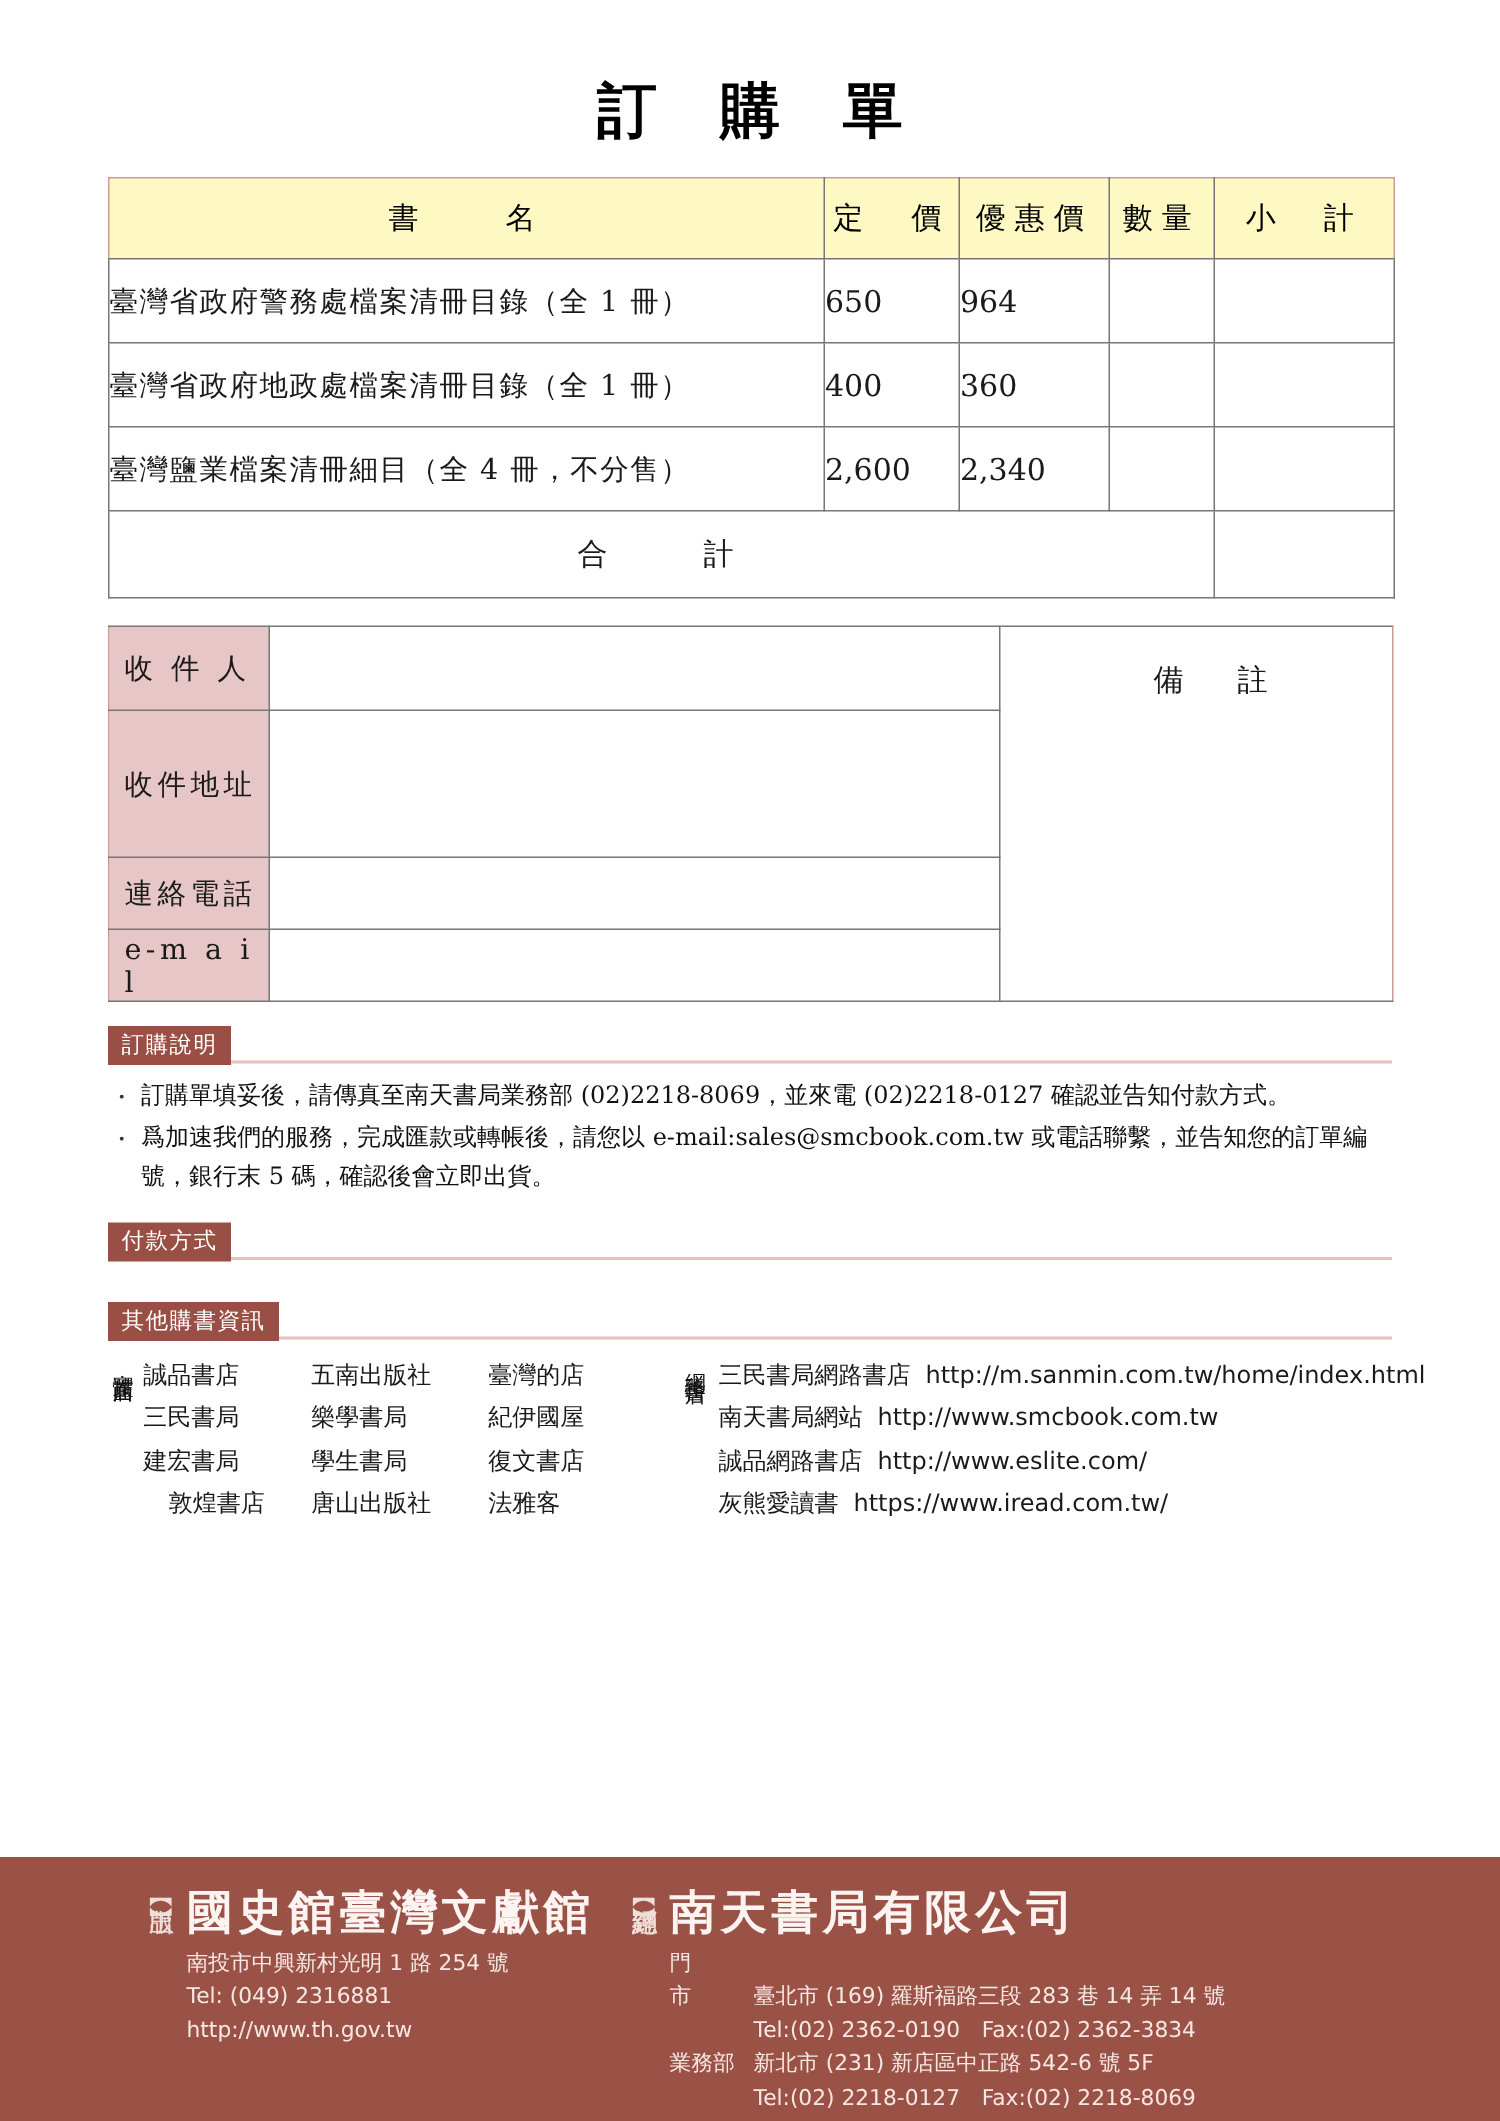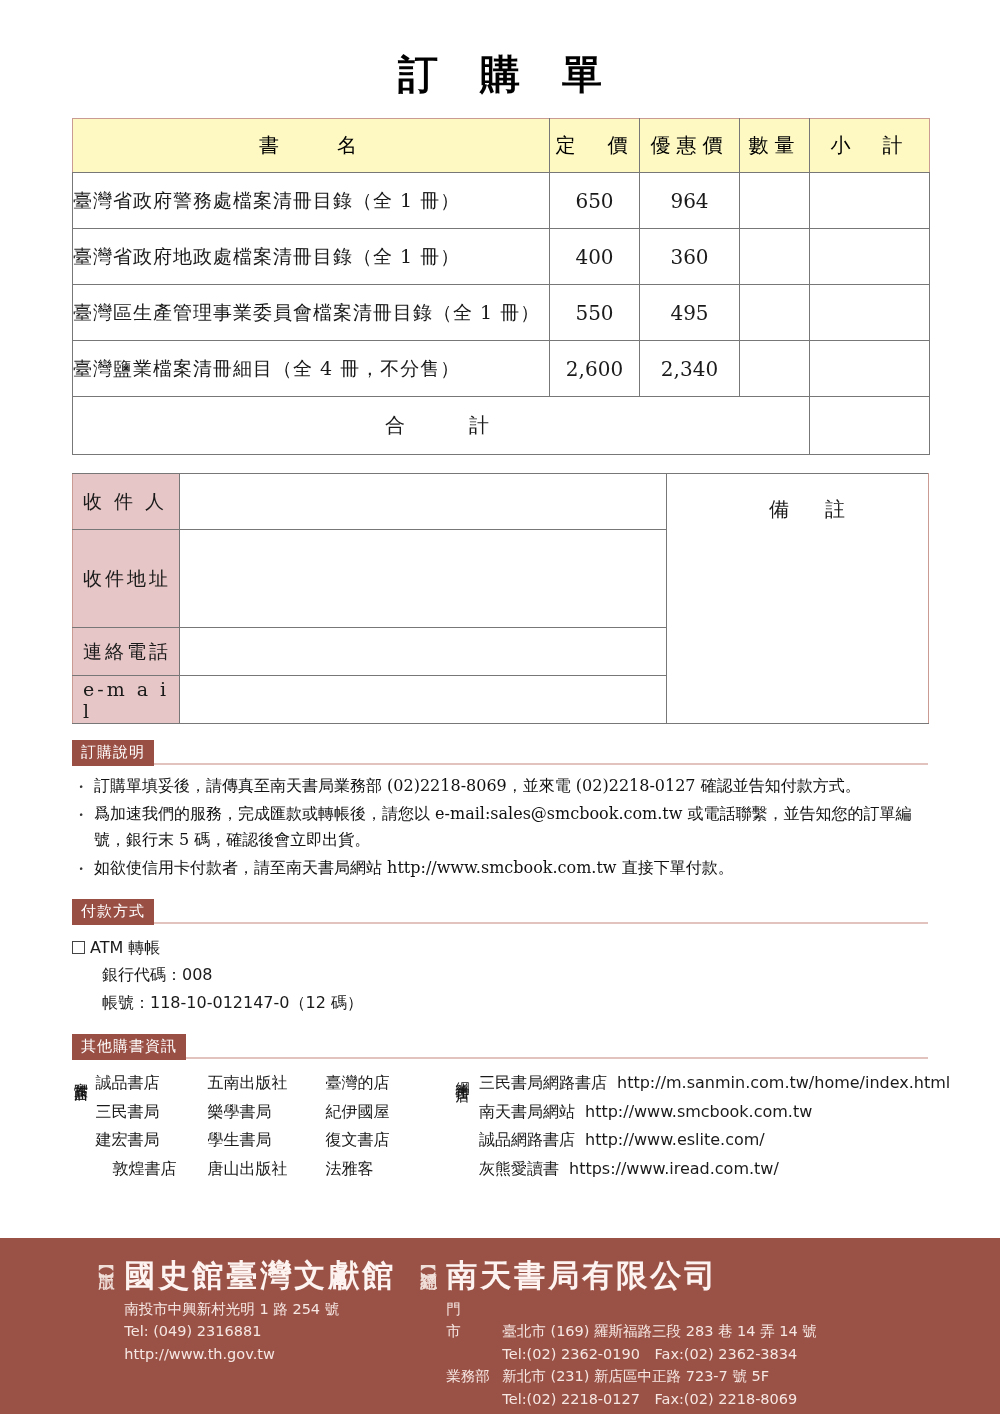--- a/index.html
+++ b/index.html
@@ -48,21 +48,21 @@
     font-size:20px;
     font-weight:normal;
     letter-spacing:6px;
     color:#000;
     border-top:1px solid #c99b93;
   }
   table.order tr.hdr td:first-child { border-left:1px solid #c99b93; }
   table.order tr.hdr td:last-child  { border-right:1px solid #c99b93; }
 
   td.bk  { font-size:19px; padding-left:12px; letter-spacing:1px; height:56px; }
-  td.num { font-size:20px; text-align:center; }
+  td.num { font-size:20px; text-align:left; }
   td.blank { }
 
   td.post {
     font-size:19px; padding-left:12px; height:94px; vertical-align:top;
     letter-spacing:1px;
   }
   .post-line { margin-top:12px; }
   .post-line2 { margin-top:18px; padding-left:56px; }
   .cbox {
     display:inline-block; width:13px; height:13px;
@@ -209,27 +209,20 @@
         <td class="num blank"></td>
       </tr>
       <tr>
         <td class="bk">臺灣省政府地政處檔案清冊目錄（全 1 冊）</td>
         <td class="num">400</td>
         <td class="num">360</td>
         <td class="num blank"></td>
         <td class="num blank"></td>
       </tr>
       <tr>
-        <td class="bk">臺灣區生產管理事業委員會檔案清冊目錄（全 1 冊）</td>
-        <td class="num">550</td>
-        <td class="num">495</td>
-        <td class="num blank"></td>
-        <td class="num blank"></td>
-      </tr>
-      <tr>
         <td class="bk">臺灣鹽業檔案清冊細目（全 4 冊，不分售）</td>
         <td class="num">2,600</td>
         <td class="num">2,340</td>
         <td class="num blank"></td>
         <td class="num blank"></td>
       </tr>
 
 
       <tr>
         <td class="total" colspan="4">合　　計</td>
@@ -266,37 +259,29 @@
   </div>
 
   <div class="section">
     <div class="sec-head">
       <span class="tag">訂購說明</span>
       <span class="rule"></span>
     </div>
     <ul class="notes">
       <li>訂購單填妥後，請傳真至南天書局業務部 (02)2218-8069，並來電 (02)2218-0127 確認並告知付款方式。</li>
       <li>爲加速我們的服務，完成匯款或轉帳後，請您以 e-mail:sales@smcbook.com.tw 或電話聯繫，並告知您的訂單編號，銀行末 5 碼，確認後會立即出貨。</li>
-      <li>如欲使信用卡付款者，請至南天書局網站 http://www.smcbook.com.tw 直接下單付款。</li>
     </ul>
   </div>
 
   <div class="section" style="margin-top:18px">
     <div class="sec-head">
       <span class="tag">付款方式</span>
       <span class="rule"></span>
     </div>
     <div class="pay-grid">
-      <div class="pay-col-b">
-        <div>
-          <span class="cbox2"></span><span>ATM 轉帳</span>
-        </div>
-        <div class="pay-indent-b">銀行代碼：008</div>
-        <div class="pay-indent-b">帳號：118-10-012147-0（12 碼）</div>
-      </div>
     </div>
   </div>
 
   <div class="section" style="margin-top:18px">
     <div class="sec-head">
       <span class="tag">其他購書資訊</span>
       <span class="rule"></span>
     </div>
     <div class="other-grid">
       <div class="vlabel">實體店面</div>
@@ -354,21 +339,21 @@
       <div class="fbracket">【總經銷】</div>
       <div class="fb-body">
         <div class="forg">南天書局有限公司</div>
         <div class="fline">
           <span class="lbl2">門　市</span><span>臺北市 (169) 羅斯福路三段 283 巷 14 弄 14 號</span>
         </div>
         <div class="fline">
           <span class="ind"></span><span>Tel:(02) 2362-0190　Fax:(02) 2362-3834</span>
         </div>
         <div class="fline">
-          <span class="lbl2" style="letter-spacing:0">業務部</span><span>新北市 (231) 新店區中正路 723-7 號 5F</span>
+          <span class="lbl2" style="letter-spacing:0">業務部</span><span>新北市 (231) 新店區中正路 542-6 號 5F</span>
         </div>
         <div class="fline">
           <span class="ind"></span><span>Tel:(02) 2218-0127　Fax:(02) 2218-8069</span>
         </div>
         <div class="fline" style="padding-left:0">http://www.smcbook.com.tw  e-mail:sales@smcbook.com.tw</div>
       </div>
     </div>
   </div>
 
 </div>

